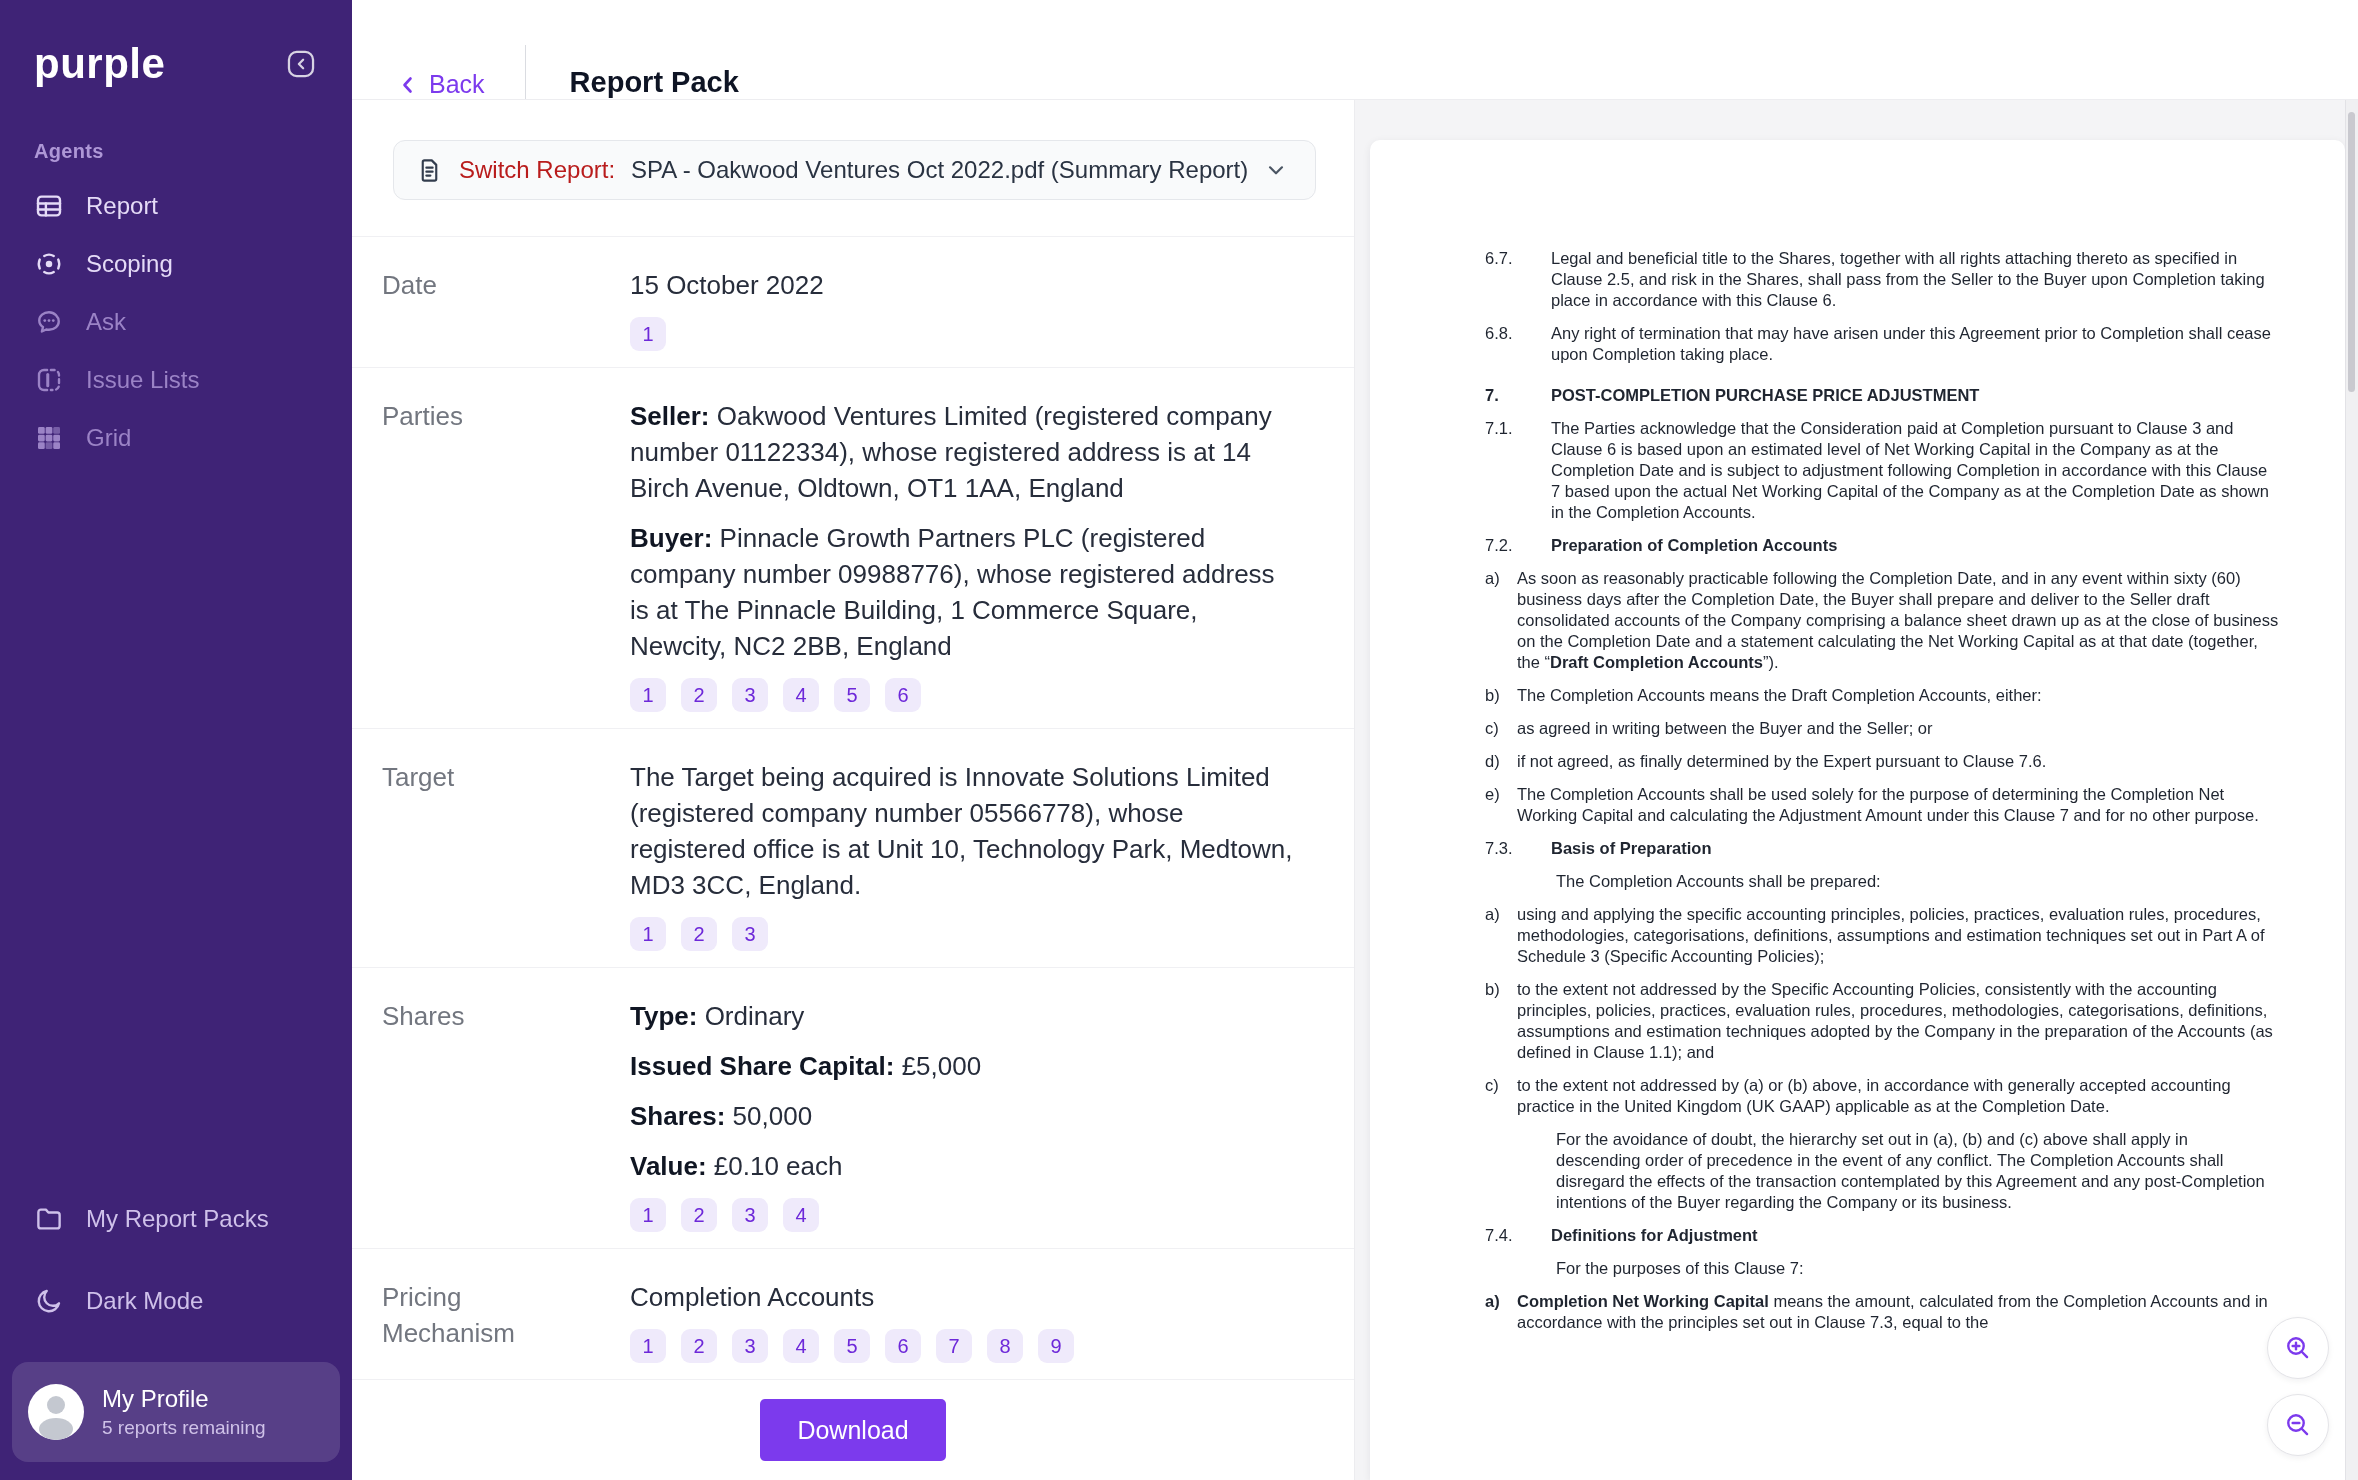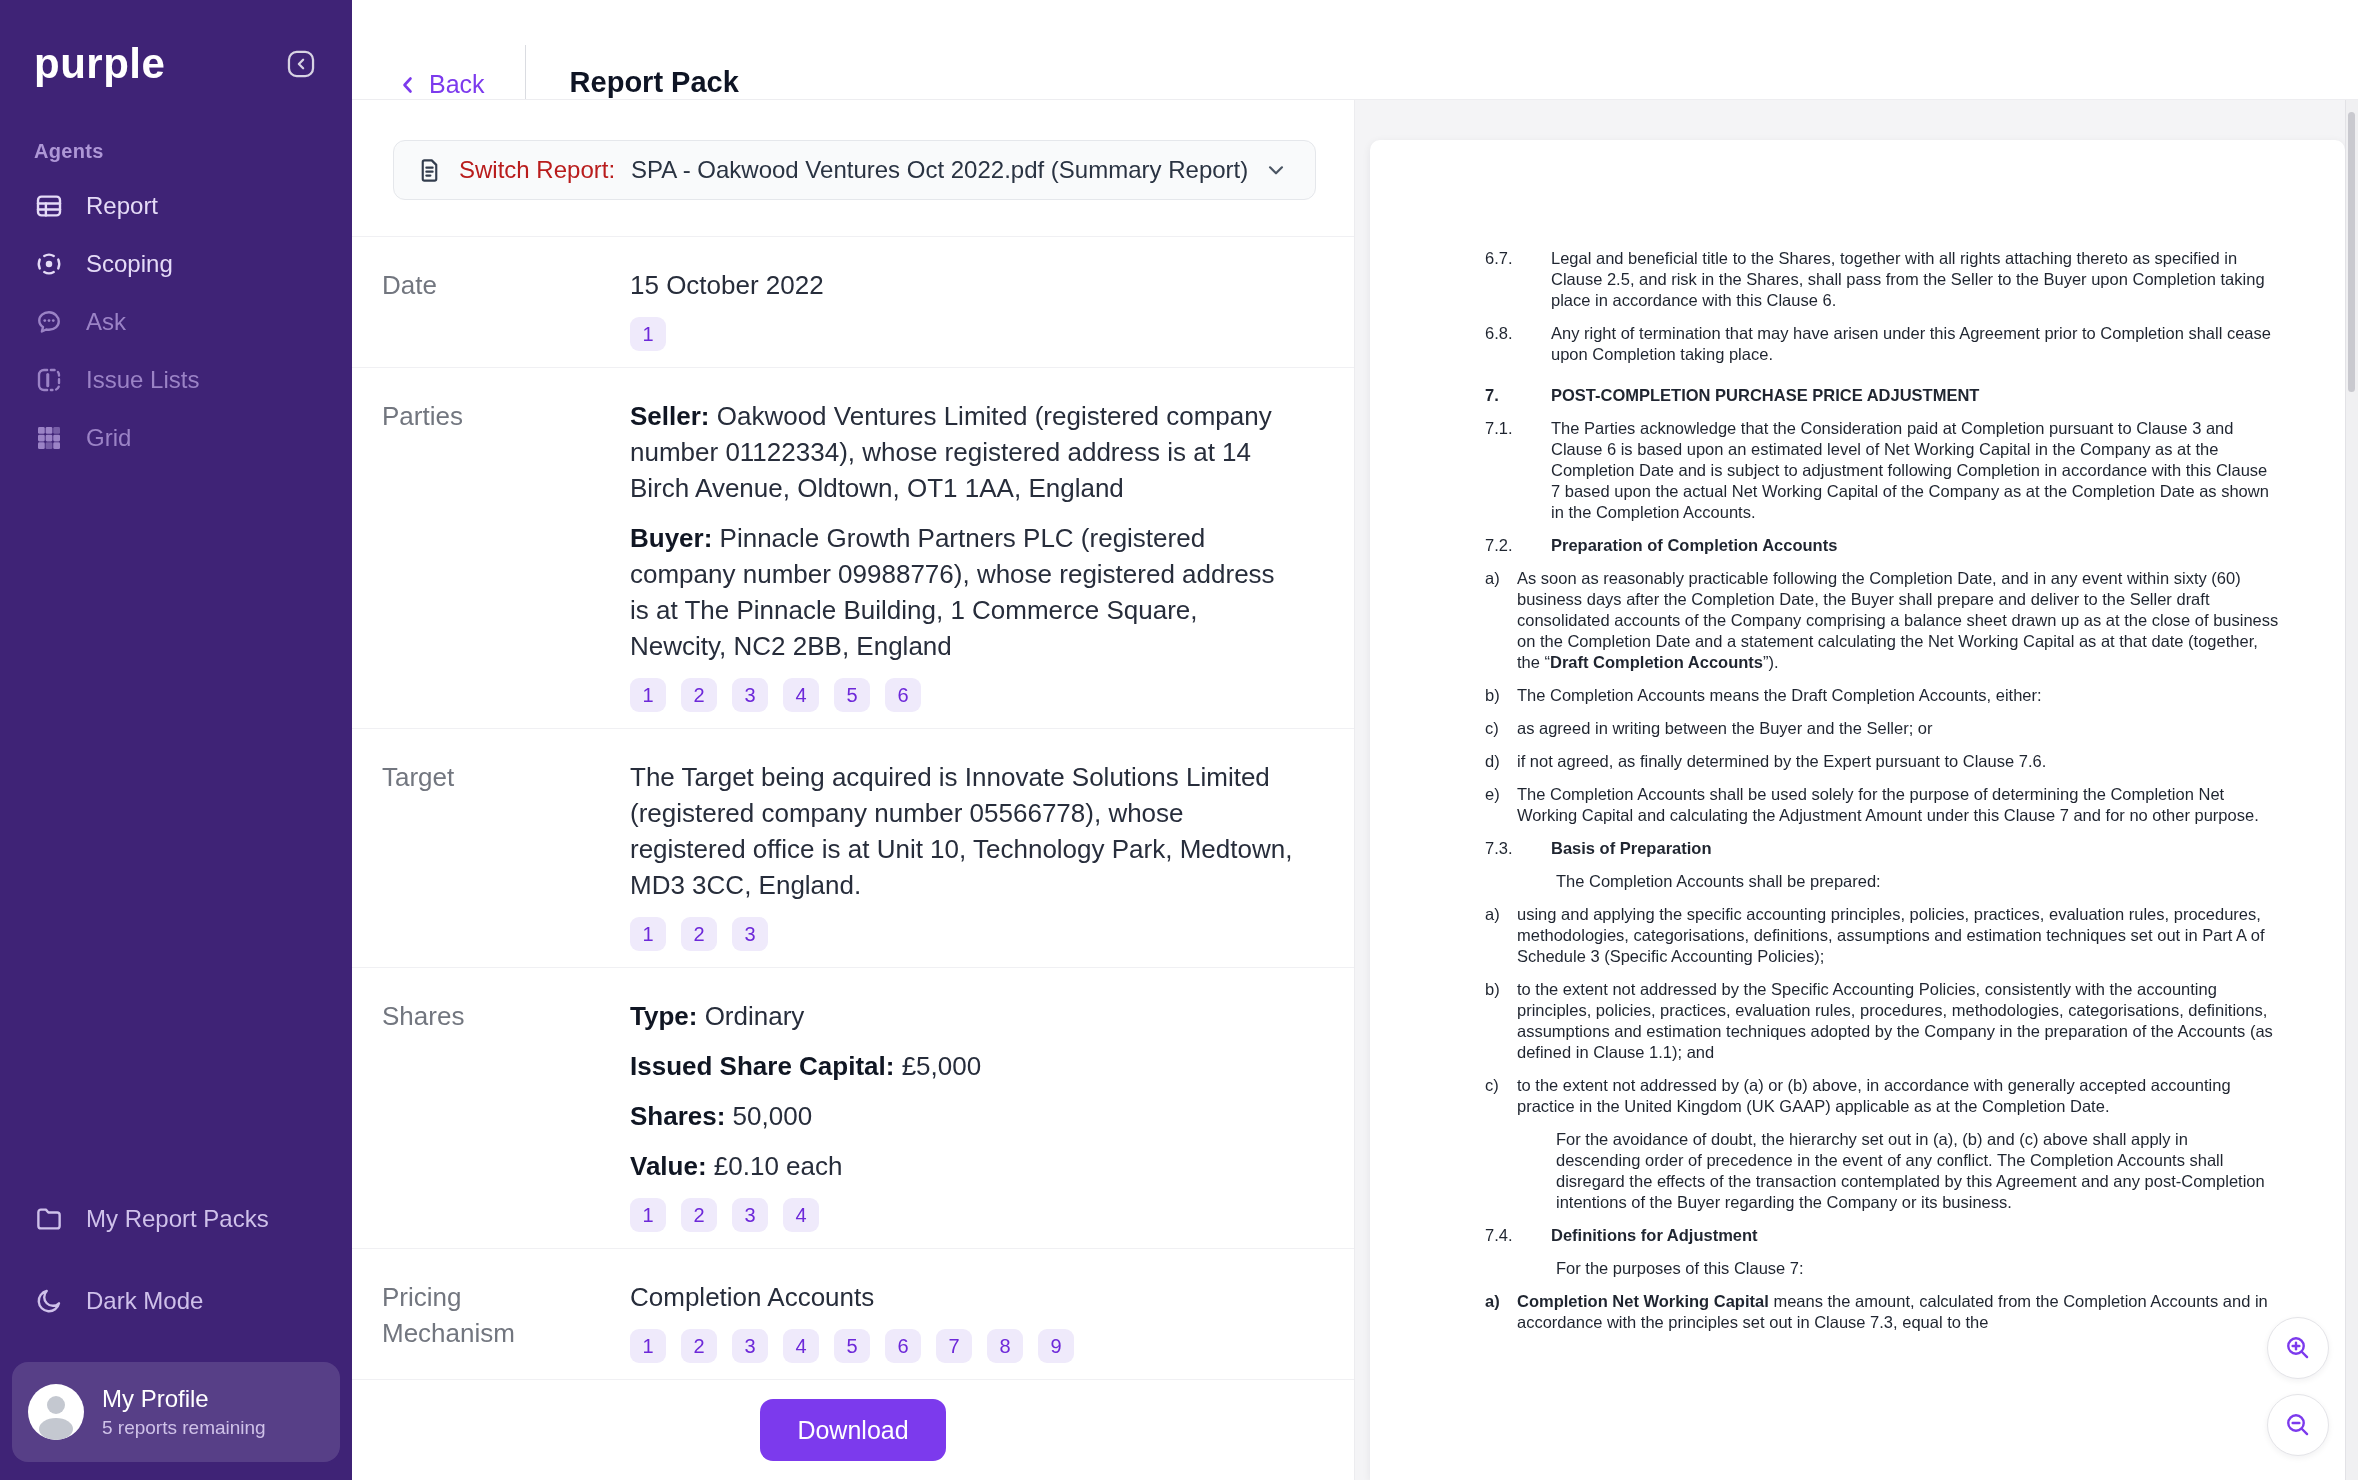--- a/index.html
+++ b/index.html
@@ -53,21 +53,21 @@
   .sum-label { flex:0 0 248px; }
   .sum-label span { display:inline-block; max-width:180px; font-size:26px; line-height:36px; color:#72767F; }
   .sum-value { flex:1; font-size:26px; line-height:36px; color:#272D3B; }
   .sum-para { margin-bottom:14px; }
   .sum-para .b { font-weight:700; color:#101623; }
   .sum-refs { display:flex; gap:15px; margin-top:4px; }
   .badge { min-width:36px; height:34px; padding:0 6px; border-radius:9px; background:#EFEAFB; color:#6D28D9;
            font-size:20px; font-weight:500; display:flex; align-items:center; justify-content:center; cursor:pointer; }
 
   .download-row { border-top:1px solid #F0F0F3; flex:1; display:flex; align-items:center; justify-content:center; }
-  .download-btn { width:186px; height:62px; border:none; border-radius:13px; background:#7C3AED; color:#fff;
+  .download-btn { width:186px; height:62px; border:none; border-radius:5px; background:#7C3AED; color:#fff;
                   font-size:25px; font-family:inherit; cursor:pointer; }
 
   
   .pdf-panel { flex:1; background:#F4F4F6; position:relative; padding:40px 0 0 15px; overflow:hidden; }
   .pdf-page { width:975px; height:1340px; background:#fff; border-radius:10px 10px 0 0;
               box-shadow:0 2px 8px rgba(15,23,42,.07); padding:108px 60px 40px 115px; overflow:hidden;
               font-size:16.5px; line-height:21px; color:#1F2530; }
   .doc-row { display:flex; margin-bottom:12px; }
   .doc-num { flex:none; width:66px; }
   .doc-row.letter .doc-num { width:32px; }

